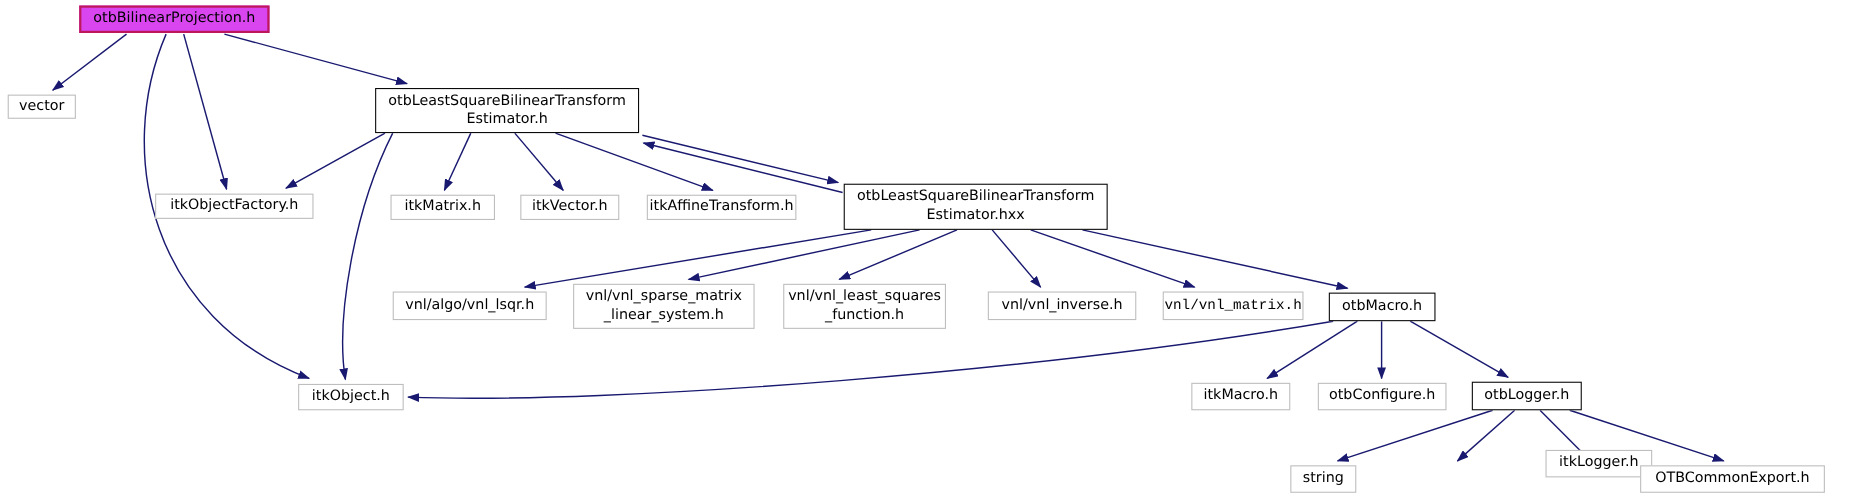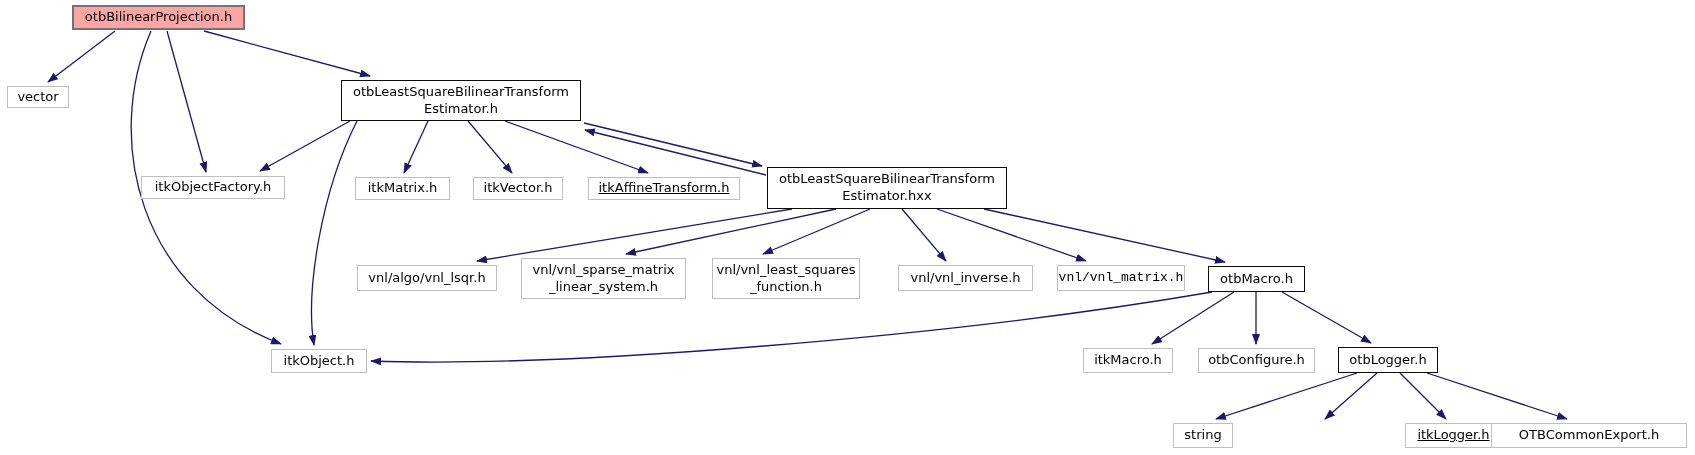--- a/index.html
+++ b/index.html
@@ -36,22 +36,22 @@
     text-align: center;
     font-size: 13px;
     line-height: 1.3;
     color: #000000;
     background: #ffffff;
     border: 1px solid #bebebe;
     white-space: nowrap;
     cursor: pointer;
   }
   .node.root {
-    background: #fca5a5;
-    border: 2px solid #737373;
+    background: #d946ef;
+    border: 2px solid #be185d;
     cursor: default;
   }
   .node.linked {
     border: 1.6px solid #0a0a0a;
   }
   .node span { display: block; }
 </style>
 </head>
 <body>
 
@@ -100,21 +100,21 @@
     </div>
     <div class="node leaf" style="left: 141px; top: 176px; width: 144px; height: 23px;">
       <span>itkObjectFactory.h</span>
     </div>
     <div class="node leaf" style="left: 355px; top: 177px; width: 95px; height: 23px;">
       <span>itkMatrix.h</span>
     </div>
     <div class="node leaf" style="left: 473px; top: 177px; width: 90px; height: 23px;">
       <span>itkVector.h</span>
     </div>
-    <div class="node leaf" style="left: 588px; top: 177px; width: 152px; height: 23px; text-decoration: underline;">
+    <div class="node leaf" style="left: 588px; top: 177px; width: 136px; height: 23px;">
       <span>itkAffineTransform.h</span>
     </div>
     <div class="node linked" style="left: 767px; top: 167px; width: 240px; height: 42px;">
       <span>otbLeastSquareBilinearTransform</span>
       <span>Estimator.hxx</span>
     </div>
     <div class="node leaf" style="left: 357px; top: 265px; width: 140px; height: 26px;">
       <span>vnl/algo/vnl_lsqr.h</span>
     </div>
     <div class="node leaf" style="left: 521px; top: 258px; width: 165px; height: 41px; text-align: right;">
@@ -145,19 +145,19 @@
     </div>
     <div class="node linked" style="left: 1338px; top: 347px; width: 100px; height: 26px;">
       <span>otbLogger.h</span>
     </div>
     <div class="node leaf" style="left: 1173px; top: 423px; width: 60px; height: 25px;">
       <span>string</span>
     </div>
     <div class="node leaf" style="left: 1256px; top: 423px; width: 127px; height: 25px; margin-top: 32px;">
       <span>itkLoggerBase.h</span>
     </div>
-    <div class="node leaf" style="left: 1405px; top: 423px; width: 97px; height: 25px; text-decoration: underline;">
+    <div class="node leaf" style="left: 1405px; top: 409px; width: 97px; height: 25px;">
       <span>itkLogger.h</span>
     </div>
-    <div class="node leaf" style="left: 1491px; top: 423px; width: 196px; height: 25px;">
+    <div class="node leaf" style="left: 1491px; top: 423px; width: 168px; height: 25px;">
       <span>OTBCommonExport.h</span>
     </div>
   </div>
 
 </body></html>

